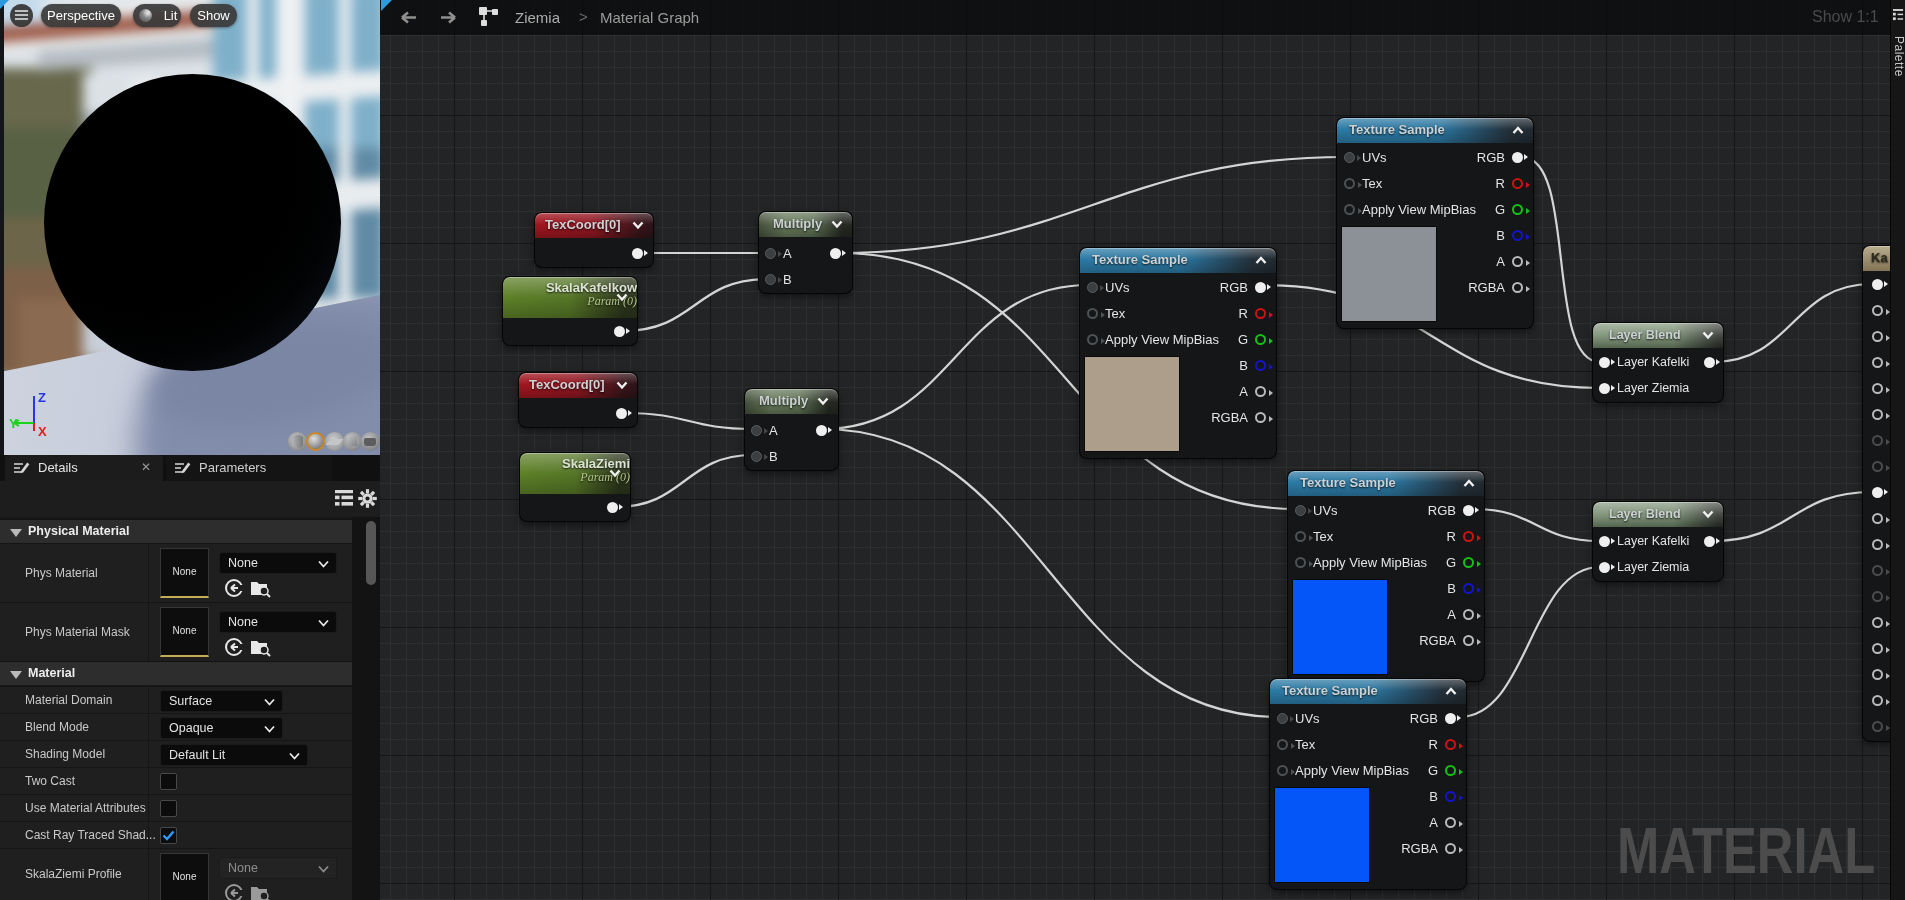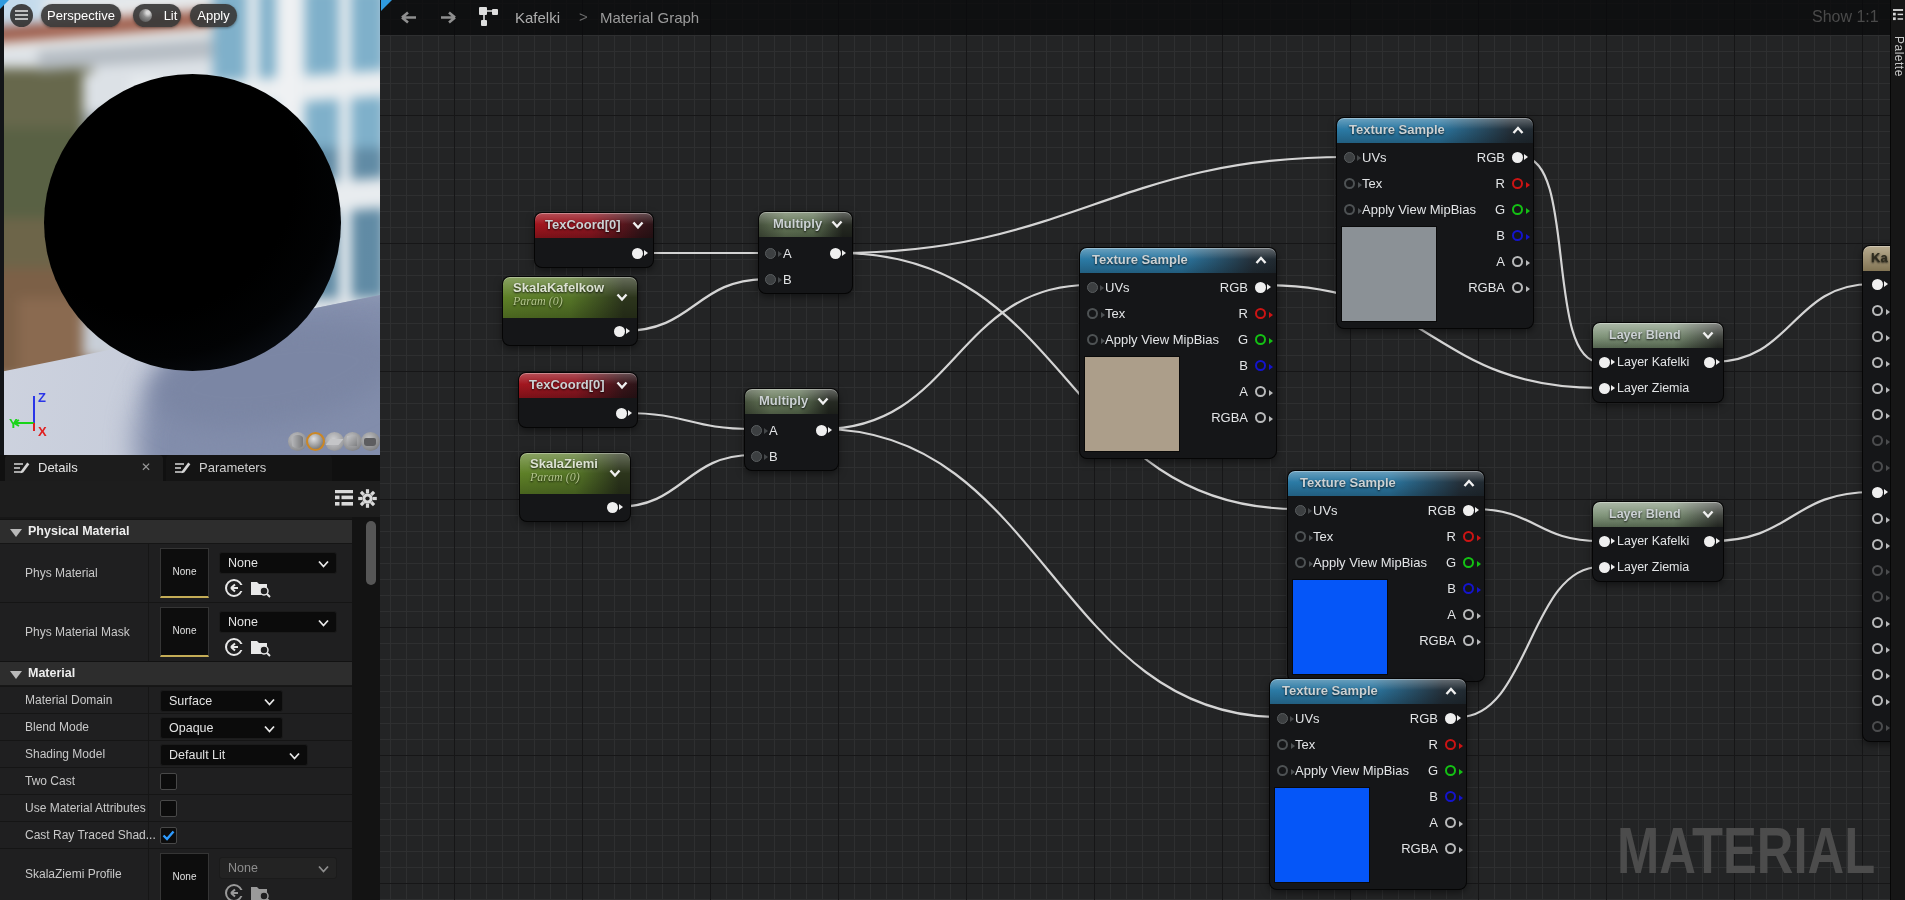--- a/index.html
+++ b/index.html
@@ -31,21 +31,21 @@
 .node{position:absolute;z-index:5;background:#151618;border-radius:7px;
  box-shadow:0 0 0 1px #050505,0 3px 8px rgba(0,0,0,.55);}
 .hd{position:relative;height:25px;line-height:24px;font-weight:bold;font-size:13px;color:#ccd2d4;
  padding-left:12px;border-radius:7px 7px 0 0;text-shadow:0 1px 2px rgba(0,0,0,.8);
  box-shadow:inset 0 1px 0 rgba(255,255,255,.32);}
 .hd2{height:41px;}
 .hd .sub{display:block;font-weight:normal;font-style:italic;font-size:12px;line-height:10px;margin-top:-3px;}
 .chev{position:absolute;right:9px;}
 .hd-ts{background:linear-gradient(180deg,rgba(255,255,255,.30),rgba(255,255,255,0) 45%,rgba(0,0,0,.22)),linear-gradient(90deg,#2b7aa5 0%,#2b76a0 52%,#24303a 88%,#212a31 100%);}
 .hd-tc{background:linear-gradient(180deg,rgba(255,255,255,.25),rgba(255,255,255,0) 45%,rgba(0,0,0,.25)),linear-gradient(90deg,#a3161f 0%,#931722 48%,#3a151a 88%,#2d1418 100%);}
-.hd-par{background:linear-gradient(180deg,rgba(255,255,255,.28),rgba(255,255,255,0) 50%,rgba(0,0,0,.22)),linear-gradient(90deg,#5e8027 0%,#567627 50%,#2c351c 90%);color:#dde3d3;}
+.hd-par{background:linear-gradient(180deg,rgba(255,255,255,.28),rgba(255,255,255,0) 50%,rgba(0,0,0,.22)),linear-gradient(90deg,#5e8027 0%,#567627 50%,#2c351c 90%);color:#dde3d3;text-align:right;}
 .hd-par .sub{color:#b4c68d;font-family:Liberation Serif, serif;}
 .hd-mul{background:linear-gradient(180deg,rgba(255,255,255,.30),rgba(255,255,255,0) 52%,rgba(0,0,0,.25)),linear-gradient(90deg,#45503c 0%,#67795a 28%,#5f7254 58%,#252922 90%);}
 .hd-lb{background:linear-gradient(180deg,rgba(255,255,255,.42),rgba(255,255,255,.10) 55%,rgba(0,0,0,.25)),linear-gradient(90deg,#72886b 0%,#6d8366 62%,#2c302a 96%);}
 
 .pin{position:absolute;height:14px;display:flex;align-items:center;font-size:13px;color:#e2e4e6;white-space:nowrap;}
 .pin .lbl{margin:0 7px;}
 .dot{position:relative;width:11px;height:11px;border-radius:50%;flex:0 0 auto;}
 .dot.aro::after{content:'';position:absolute;left:12px;top:2.5px;border-left:4px solid;border-top:3px solid transparent;border-bottom:3px solid transparent;border-left-color:inherit;}
 .d-in{background:#3c3f41;border:1px solid #595d5f;border-left-color:#595d5f;}
 .d-in.aro::after{border-left-color:#45484a;}
@@ -140,21 +140,21 @@
     <svg width="130" height="35" viewBox="0 0 130 35">
       <path d="M22 17.5 h14 M22 17.5 l6,-5 M22 17.5 l6,5" stroke="#8f8f8f" stroke-width="2.6" fill="none"></path>
       <path d="M75 17.5 h-14 M75 17.5 l-6,-5 M75 17.5 l-6,5" stroke="#8f8f8f" stroke-width="2.6" fill="none"></path>
       <g fill="#dedede">
         <rect x="99" y="7" width="8" height="8" rx="1"></rect>
         <rect x="112" y="9" width="6" height="6" rx="1"></rect>
         <rect x="101" y="20" width="6" height="6" rx="1"></rect>
       </g>
       <path d="M107 11 h6 M104 15 v6" stroke="#dedede" stroke-width="1.6"></path>
     </svg>
-    <span class="t1">Kafelki</span>
+    <span class="t1">Ziemia</span>
         <span class="sep">&gt;</span>
         <span class="t2">Material Graph</span>
   </div>
   <div id="zoomtxt">Show 1:1</div>
   <div class="node" style="left:957px;top:118px;width:196px;height:210px">
         <div class="hd hd-ts">Texture Sample<svg class="chev" style="top:8px" width="12" height="9" viewBox="0 0 12 9">
             <path d="M1.5 7 L6 2 L10.5 7" stroke="#f0f0f0" stroke-width="2.4" fill="none"></path>
           </svg></div>
         <div class="pin" style="left:7px;top:32px">
           <i class="dot d-in aro"></i>
@@ -520,21 +520,21 @@
       </div>
   <div id="sphere"></div>
   <div style="position:absolute;left:10px;top:4px;width:23px;height:23px;border-radius:50%;background:rgba(52,52,52,.92);z-index:10">
         <svg width="13" height="11" viewBox="0 0 13 11" style="position:absolute;left:5px;top:6px">
           <path d="M0 1 h13 M0 5 h13 M0 9 h13" stroke="#e8e8e8" stroke-width="1.6"></path>
         </svg>
       </div>
       <div class="vbtn" style="left:41px;width:80px;z-index:10">Perspective</div>
       <div class="vbtn" style="left:133px;width:48px;padding-left:27px;z-index:10">Lit</div>
       <div style="position:absolute;left:139px;top:9px;width:13px;height:13px;border-radius:50%;background:radial-gradient(circle at 68% 28%,#d8d8d8 12%,#8a8a8a 40%,#565656 85%);z-index:11"></div>
-      <div class="vbtn" style="left:190px;width:47px;z-index:10">Apply</div>
+      <div class="vbtn" style="left:190px;width:47px;z-index:10">Show</div>
       <svg width="60" height="60" viewBox="0 0 60 60" style="position:absolute;left:8px;top:385px;z-index:9">
 <path d="M26 38 V11" stroke="#2a35e8" stroke-width="2"></path>
 <text x="30" y="17" fill="#2a35e8" font-size="13" font-weight="bold" font-family="Liberation Sans">Z</text>
 <path d="M26 38 H6 M6 38 l5,-3 M6 38 l5,3" stroke="#19d419" stroke-width="2" fill="none"></path>
 <text x="1" y="43" fill="#19d419" font-size="13" font-weight="bold" font-family="Liberation Sans">Y</text>
 <path d="M26 38 v8" stroke="#e02020" stroke-width="2"></path>
 <text x="30" y="51" fill="#e02020" font-size="13" font-weight="bold" font-family="Liberation Sans">X</text>
 </svg>
       <div class="vicon" style="left:288px;top:432px;width:19px;height:19px;background:radial-gradient(circle at 40% 35%,#c9c9c9,#8f8f8f 70%,#6a6a6a);z-index:9;opacity:.92">
         <div style="position:absolute;left:4px;top:3px;width:11px;height:13px;background:linear-gradient(90deg,#b9b9b9,#777);border-radius:5px/3px"></div>

